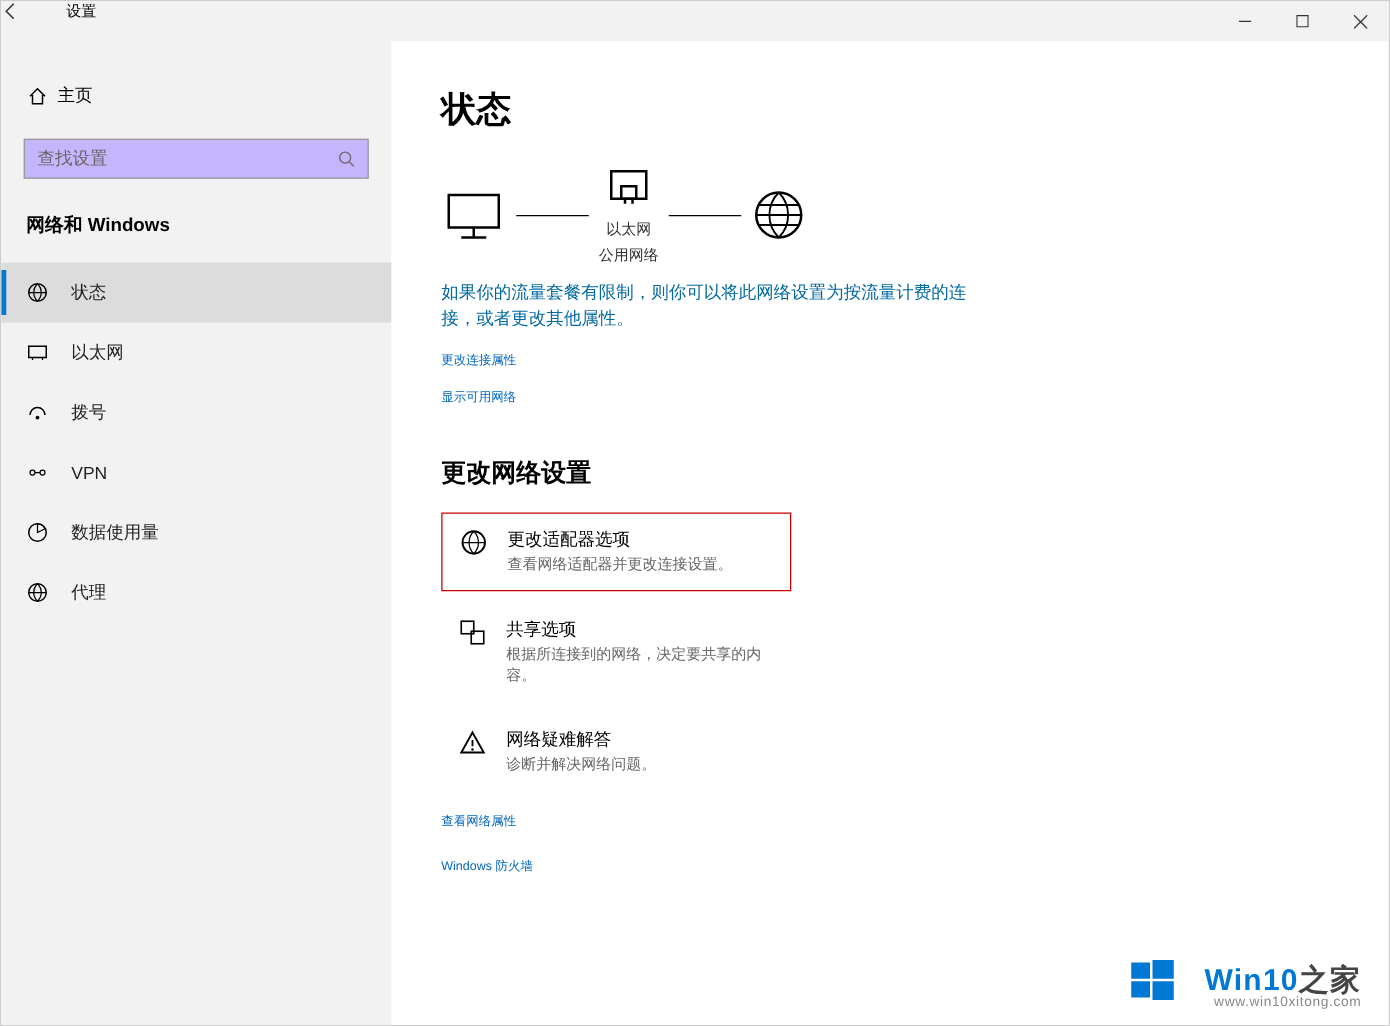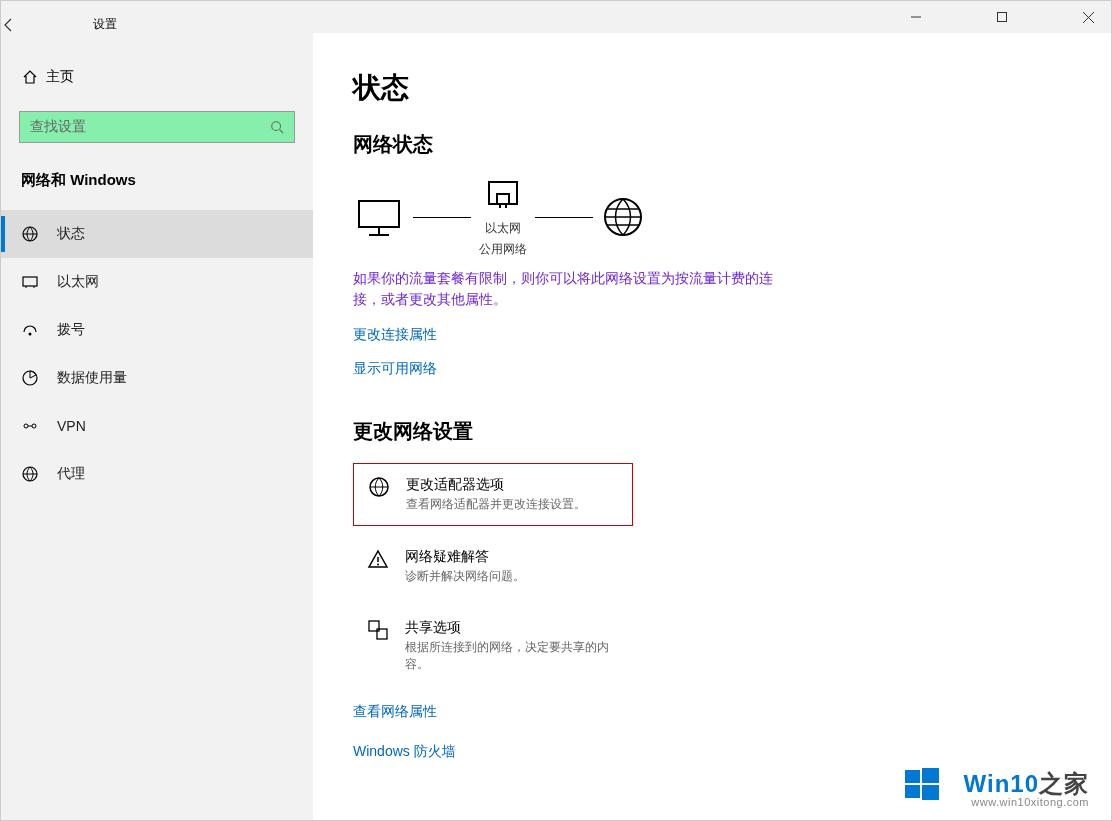--- a/index.html
+++ b/index.html
@@ -10,23 +10,22 @@
     background: #fff;
     width: 1112px;
     height: 821px;
     overflow: hidden;
     border: 1px solid #ccc;
     position: relative;
   }
   .titlebar {
     height: 32px;
     display: flex;
-    align-items: flex-end;
+    align-items: flex-start;
     background: #f2f2f2;
-    gap: 40px;
   }
   .titlebar .back {
     width: 48px;
     text-align: center;
     font-size: 16px;
     color: #333;
   }
   .titlebar .title {
     font-size: 12px;
     padding-left: 4px;
@@ -50,21 +49,21 @@
   .home-row {
     display:flex; align-items:center;
     padding: 0 20px;
     height: 40px;
     gap: 7px;
   }
   .searchbox {
     margin: 14px 18px 18px 18px;
     height: 32px;
     border: 1px solid #999;
-    background: #86efac;
+    background: #c4b5fd;
     display:flex; align-items:center;
     padding: 0 10px;
     color:#666;
     font-size:14px;
     justify-content: space-between;
   }
   .category {
     padding: 10px 20px 6px 20px;
     font-weight: 600;
     font-size: 15px;
@@ -94,22 +93,22 @@
     padding: 36px 40px;
     overflow:auto;
   }
   h1 { font-size: 28px; font-weight:600; margin-bottom: 24px; }
   h2 { font-size: 20px; font-weight:600; margin-top: 10px; margin-bottom: 18px; }
   .diagram { display:flex; align-items:center; gap:8px; margin: 10px 0 10px 0; }
   .diagram .connector { width:58px; height:1px; border-top:1.5px solid #000; }
   .diagram-col { display:flex; flex-direction:column; align-items:center; gap:4px; }
   .diag-label { font-size:12px; color:#333; }
   .status-title { font-size:20px; font-weight:600; margin-top:18px; }
-  .status-desc { font-size:14px; color:#6d28d9; margin-top:8px; max-width:420px; line-height:1.5; }
-  .link { color:#0067c0; font-size:14px; margin-top:16px; display:block; cursor:pointer; }
+  .status-desc { font-size:14px; color:#0369a1; margin-top:8px; max-width:420px; line-height:1.5; }
+  .link { color:#0067c0; font-size:10px; margin-top:16px; display:block; cursor:pointer; }
   .option-card {
     display:flex; gap:16px; align-items:flex-start;
     padding: 12px 14px;
     width: 280px;
   }
   .option-card.highlight {
     border: 1px solid #c00;
   }
   .option-title { font-size:14px; color:#000; font-weight:400; }
   .option-sub { font-size:12px; color:#666; margin-top:2px; }
@@ -199,52 +198,51 @@
           <svg width="18" height="18" viewBox="0 0 18 18">
               <path d="M3 11 A6 6 0 0 1 15 11" stroke="#000" fill="none" stroke-width="1.2"></path>
               <circle cx="9" cy="13" r="1.5" fill="#000"></circle>
             </svg>
         </span>
         <span>拨号</span>
       </div>
       <div class="nav-item">
         <span class="nav-icon">
           <svg width="18" height="18" viewBox="0 0 18 18">
-              <circle cx="9" cy="9" r="7" stroke="#000" fill="none" stroke-width="1.2"></circle>
-              <path d="M9 9 L9 2 A7 7 0 0 1 15 6 Z" fill="none" stroke="#000"></path>
-            </svg>
-        </span>
-        <span>数据使用量</span>
-      </div>
-      <div class="nav-item">
-        <span class="nav-icon">
-          <svg width="18" height="18" viewBox="0 0 18 18">
               <circle cx="5" cy="9" r="2" stroke="#000" fill="none"></circle>
               <circle cx="13" cy="9" r="2" stroke="#000" fill="none"></circle>
               <line x1="7" y1="9" x2="11" y2="9" stroke="#000"></line>
             </svg>
         </span>
         <span>VPN</span>
       </div>
       <div class="nav-item">
         <span class="nav-icon">
           <svg width="18" height="18" viewBox="0 0 18 18">
               <circle cx="9" cy="9" r="7" stroke="#000" fill="none" stroke-width="1.2"></circle>
+              <path d="M9 9 L9 2 A7 7 0 0 1 15 6 Z" fill="none" stroke="#000"></path>
+            </svg>
+        </span>
+        <span>数据使用量</span>
+      </div>
+      <div class="nav-item">
+        <span class="nav-icon">
+          <svg width="18" height="18" viewBox="0 0 18 18">
+              <circle cx="9" cy="9" r="7" stroke="#000" fill="none" stroke-width="1.2"></circle>
               <line x1="2" y1="9" x2="16" y2="9" stroke="#000"></line>
               <path d="M9 2 C5 6,5 12,9 16 M9 2 C13 6,13 12,9 16" stroke="#000" fill="none"></path>
             </svg>
         </span>
         <span>代理</span>
       </div>
     </div>
   </div>
 
   <div class="main">
     <h1>状态</h1>
-    <h2>网络状态</h2>
 
     <div class="diagram">
       <span>
         <svg width="52" height="44" viewBox="0 0 52 44">
             <rect x="6" y="6" width="40" height="26" stroke="#000" fill="none" stroke-width="2"></rect>
             <line x1="16" y1="40" x2="36" y2="40" stroke="#000" stroke-width="2"></line>
             <line x1="26" y1="32" x2="26" y2="40" stroke="#000" stroke-width="2"></line>
           </svg>
       </span>
       <div class="connector"></div>
@@ -289,41 +287,41 @@
       </span>
       <div>
         <div class="option-title">更改适配器选项</div>
         <div class="option-sub">查看网络适配器并更改连接设置。</div>
       </div>
     </div>
 
     <div class="option-card" style="margin-top:10px;">
       <span>
         <svg width="22" height="22" viewBox="0 0 22 22">
+            <rect x="2" y="2" width="10" height="10" stroke="#000" fill="none" stroke-width="1.3"></rect>
+            <rect x="10" y="10" width="10" height="10" stroke="#000" fill="none" stroke-width="1.3"></rect>
+          </svg>
+      </span>
+      <div>
+        <div class="option-title">共享选项</div>
+        <div class="option-sub">根据所连接到的网络，决定要共享的内容。</div>
+      </div>
+    </div>
+
+    <div class="option-card" style="margin-top:10px;">
+      <span>
+        <svg width="22" height="22" viewBox="0 0 22 22">
             <path d="M11 3 L20 19 H2 Z" stroke="#000" fill="none" stroke-width="1.5"></path>
             <line x1="11" y1="9" x2="11" y2="14" stroke="#000" stroke-width="1.5"></line>
             <circle cx="11" cy="16.5" r="1" fill="#000"></circle>
           </svg>
       </span>
       <div>
         <div class="option-title">网络疑难解答</div>
         <div class="option-sub">诊断并解决网络问题。</div>
-      </div>
-    </div>
-
-    <div class="option-card" style="margin-top:10px;">
-      <span>
-        <svg width="22" height="22" viewBox="0 0 22 22">
-            <rect x="2" y="2" width="10" height="10" stroke="#000" fill="none" stroke-width="1.3"></rect>
-            <rect x="10" y="10" width="10" height="10" stroke="#000" fill="none" stroke-width="1.3"></rect>
-          </svg>
-      </span>
-      <div>
-        <div class="option-title">共享选项</div>
-        <div class="option-sub">根据所连接到的网络，决定要共享的内容。</div>
       </div>
     </div>
 
     <a class="link" style="margin-top:18px">查看网络属性</a>
     <a class="link" style="margin-top:22px">Windows 防火墙</a>
 
   </div>
 </div>
 
 <div class="watermark">

